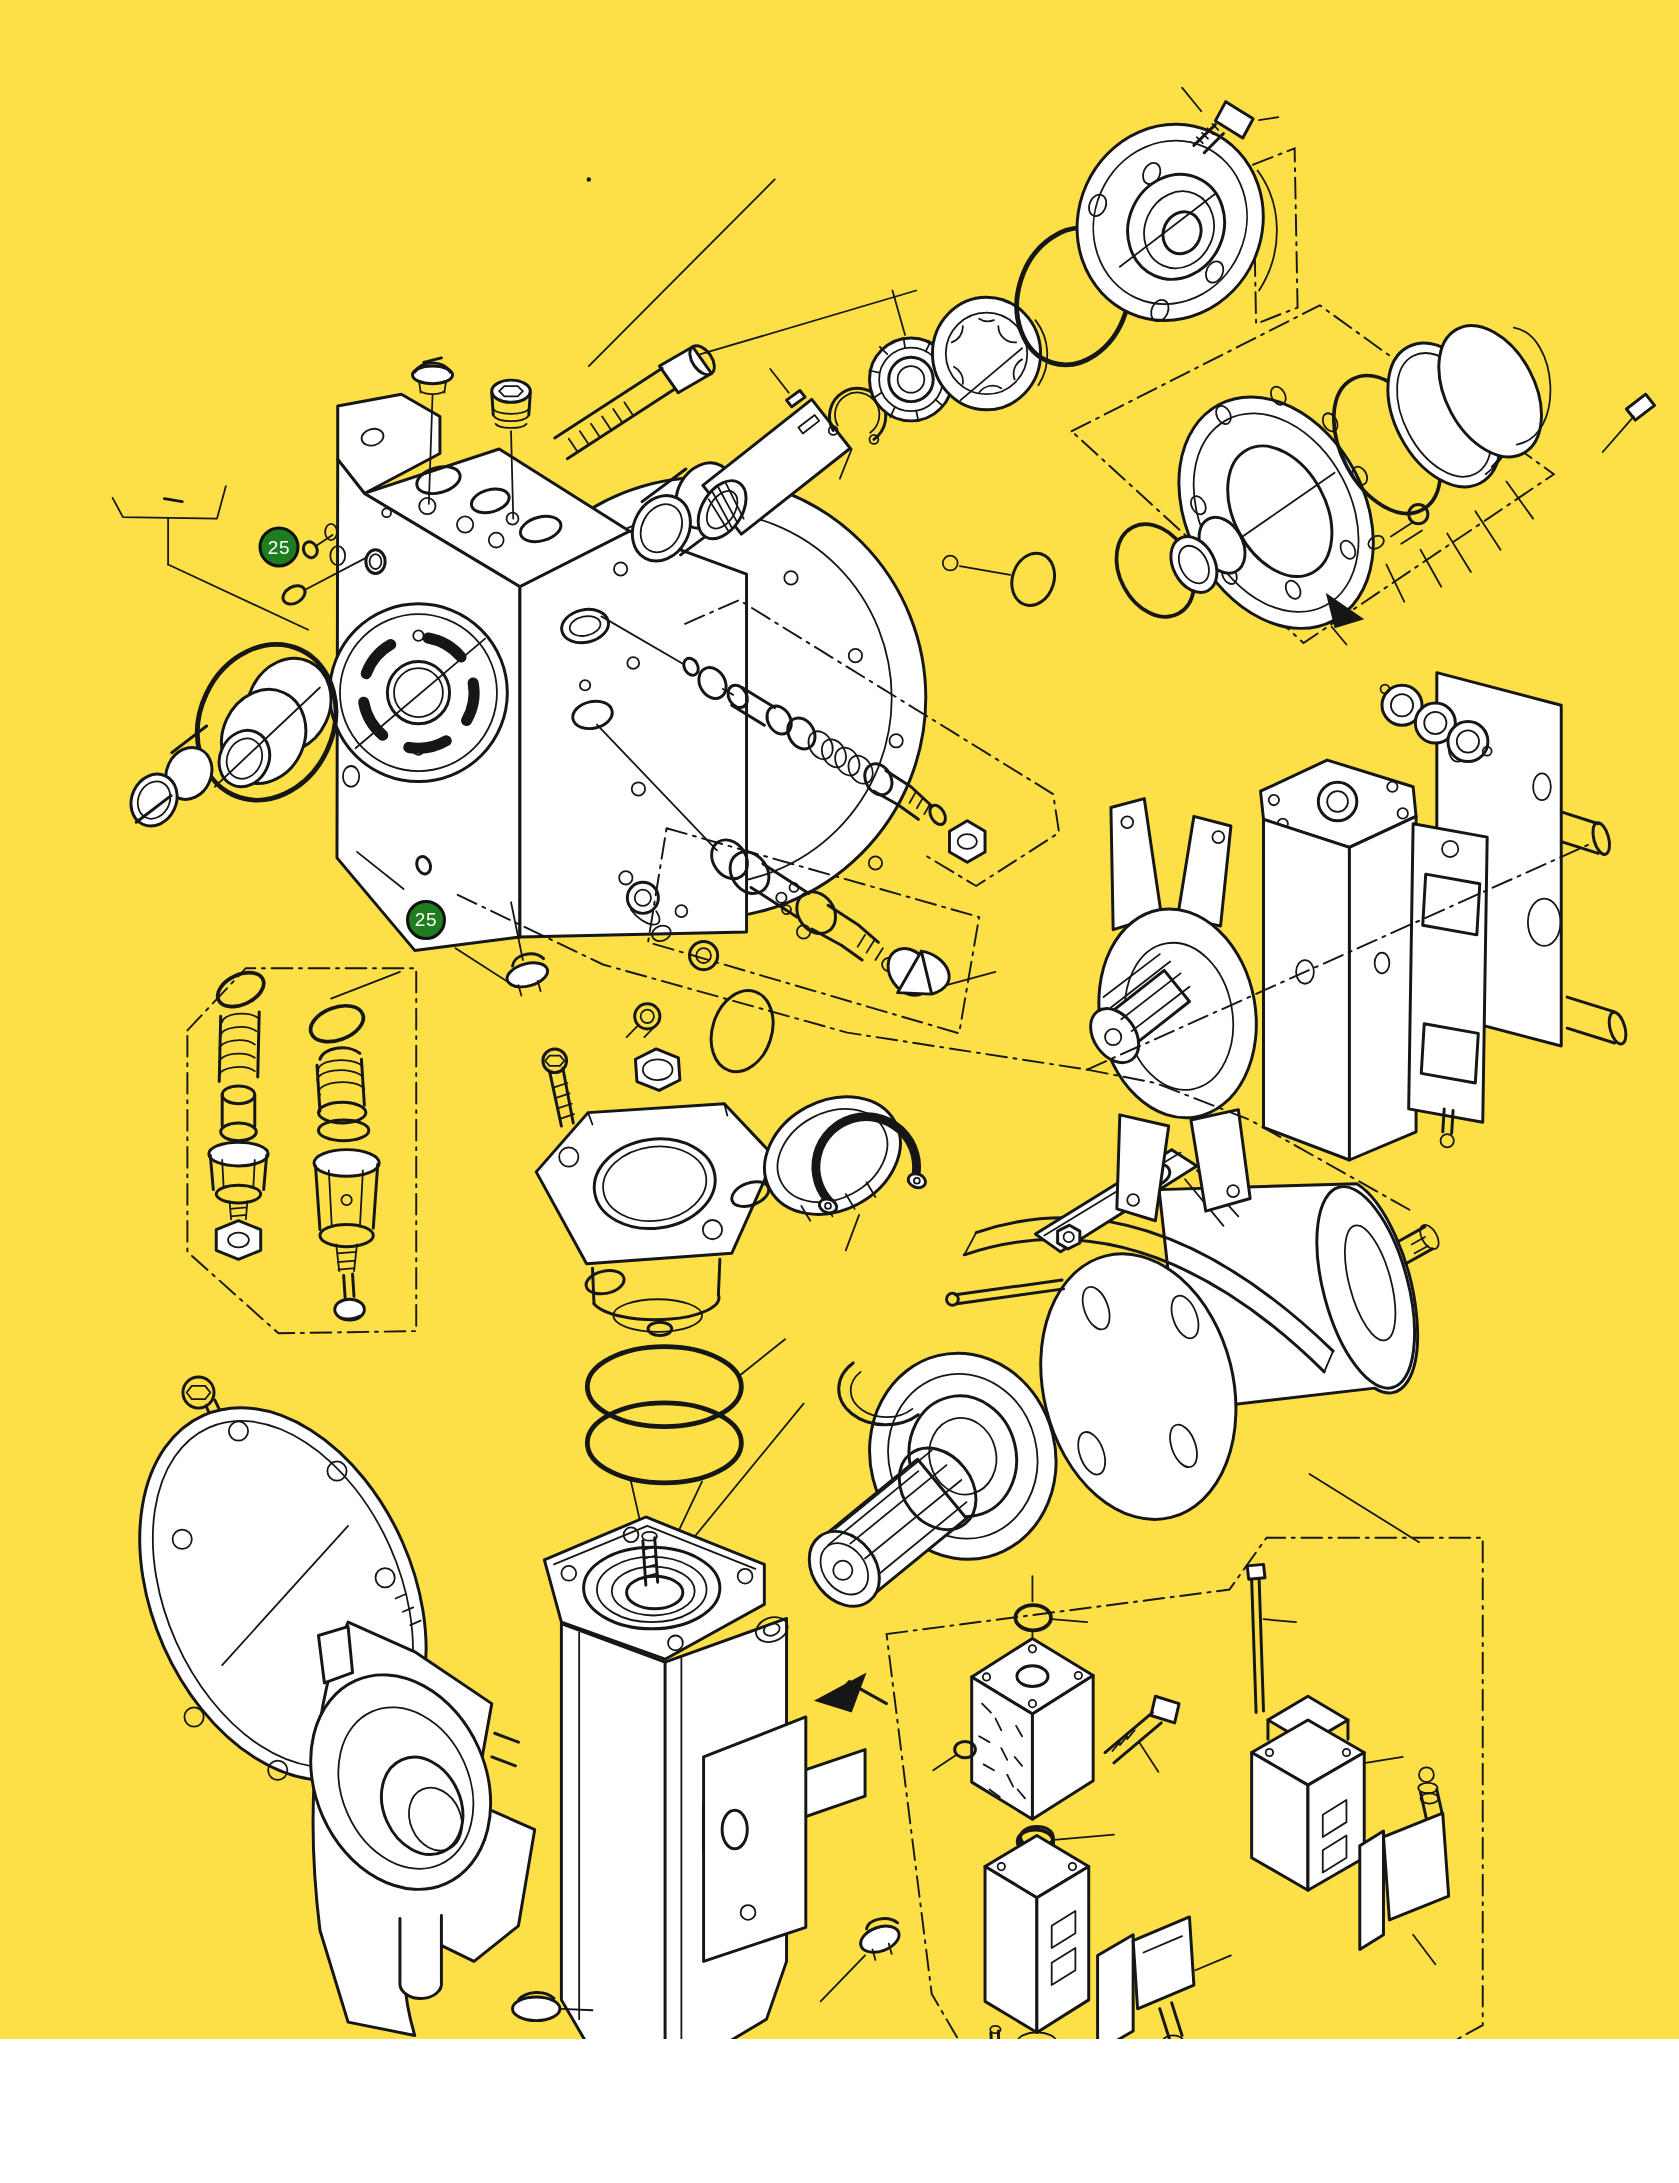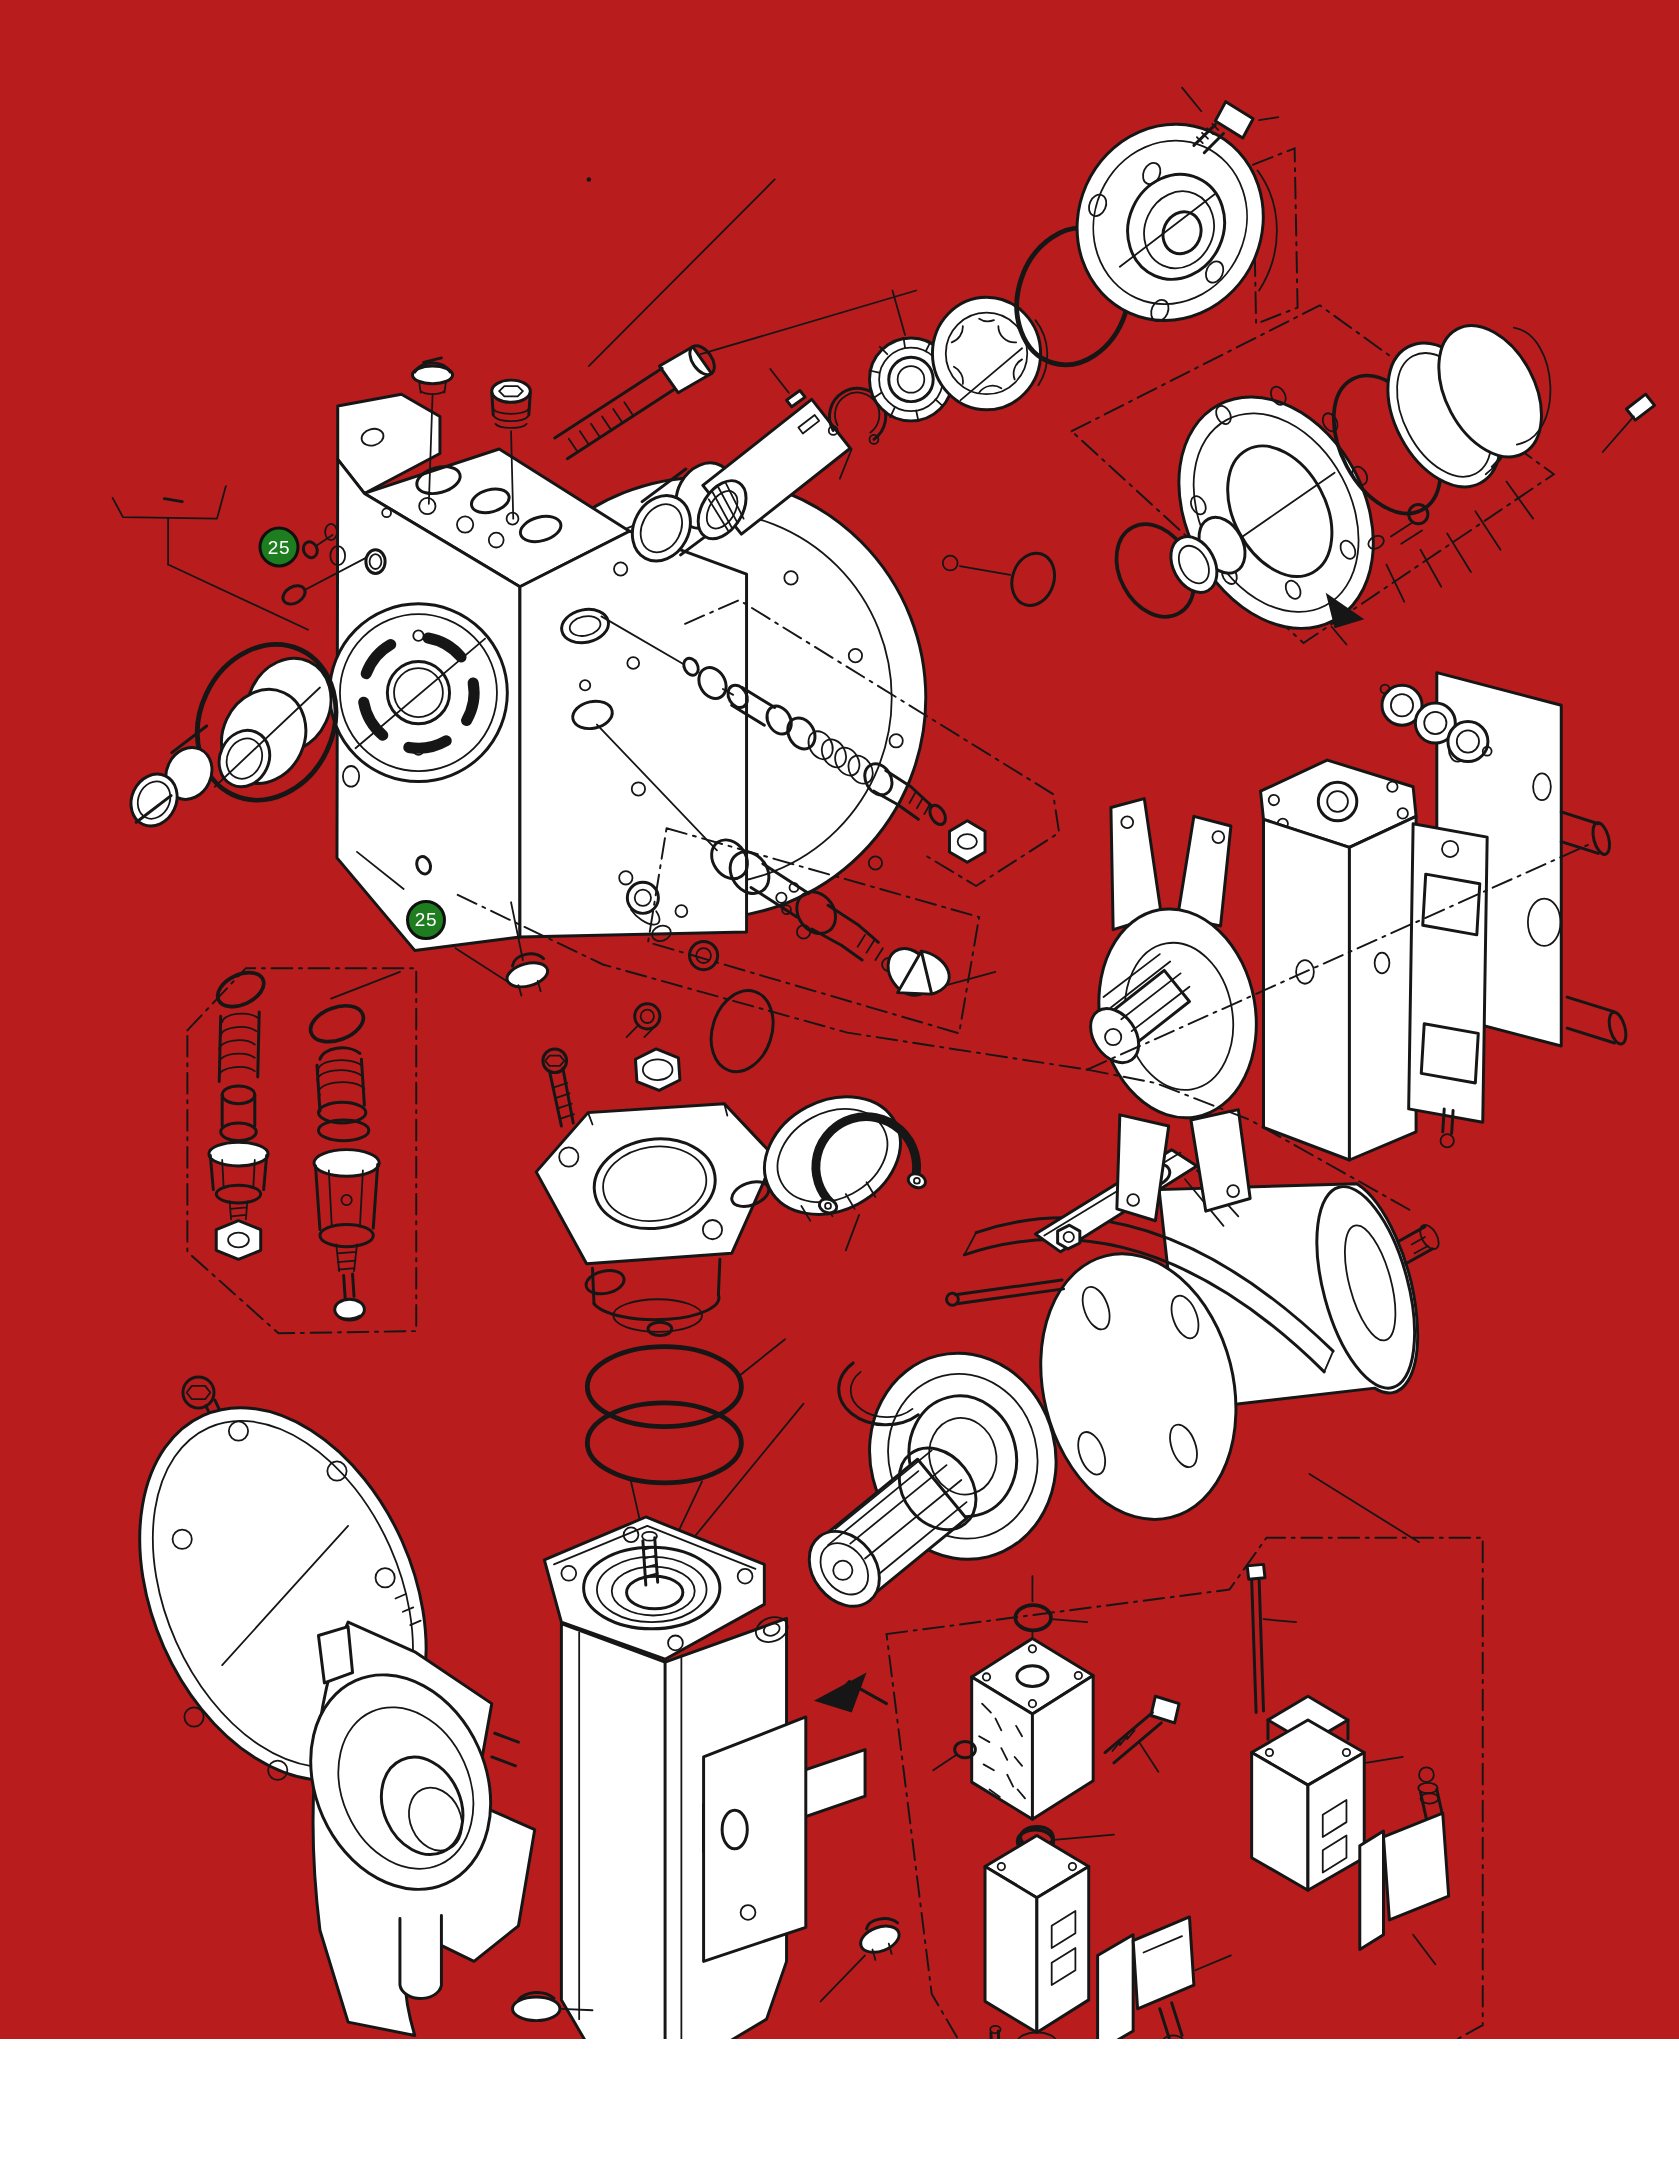--- a/index.html
+++ b/index.html
@@ -1,16 +1,16 @@
 <!DOCTYPE html>
 <html style="font-size:12px"><head>
 <meta charset="utf-8">
 <style>
   html,body{margin:0;padding:0;background:#ffffff;}
-  .stage{position:relative;width:1679px;height:2039px;background:#b91c1c;overflow:hidden;
+  .stage{position:relative;width:1679px;height:2039px;background:#fde047;overflow:hidden;
          font-family:"Liberation Sans", sans-serif;}
   .stage svg{position:absolute;left:0;top:0;}
   
   .s  {stroke:#161616;fill:none;stroke-width:4;stroke-linecap:round;stroke-linejoin:round;}
   .sw {stroke:#161616;fill:#ffffff;stroke-width:4;stroke-linecap:round;stroke-linejoin:round;}
   .t  {stroke:#161616;fill:none;stroke-width:2.4;stroke-linecap:round;stroke-linejoin:round;}
   .k  {stroke:#161616;fill:none;stroke-width:6.5;stroke-linecap:round;}
   .k5 {stroke:#161616;fill:none;stroke-width:5;stroke-linecap:round;}
   .chain{stroke:#161616;fill:none;stroke-width:2.6;stroke-dasharray:28 9 4 9;stroke-linecap:round;}
   .blk{fill:#161616;stroke:none;}

